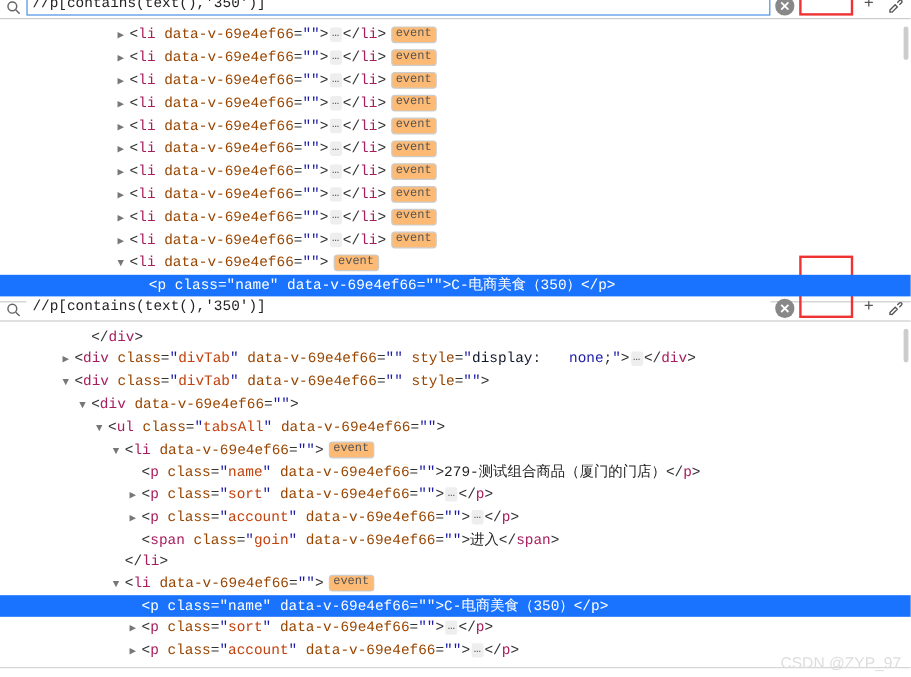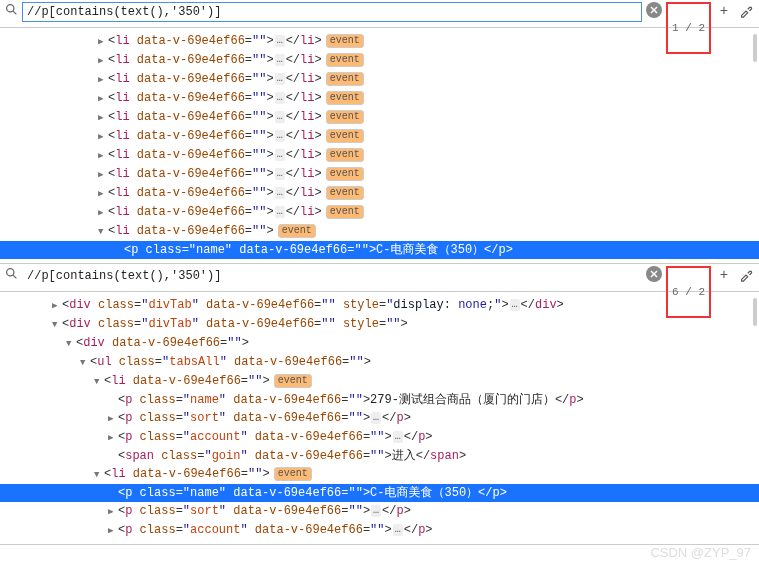--- a/index.html
+++ b/index.html
@@ -9,22 +9,22 @@
     font-size: 12px;
     background: #fff;
     color: #333;
     width: 759px;
   }
   .panel {
     border-bottom: 1px solid #ccc;
   }
   .search-bar {
     display: flex;
-    align-items: flex-start;
-    height: 28px;
+    align-items: flex-end;
+    height: 16px;
     border-bottom: 1px solid #ccc;
     padding: 2px 4px;
     gap: 4px;
   }
   .search-icon {
     width: 14px; height: 14px;
     display: flex; align-items: center; justify-content: center;
     color: #666;
   }
   .search-input {
@@ -123,21 +123,21 @@
   }
   .highlight {
     background: #1a73ff;
     color: #fff;
   }
   .highlight .tag, .highlight .attr-name, .highlight .attr-val,
   .highlight .attr-quote, .highlight .punct, .highlight .text-content {
     color: #fff;
   }
   .style-prop { color: #0f172a; }
-  .style-val { color: #1a1aa6; }
+  .style-val { color: #1a1aa6; margin-left: 16px; }
   .watermark {
     position: fixed;
     right: 8px;
     bottom: 4px;
     color: #ddd;
     font-family: sans-serif;
     font-size: 13px;
     pointer-events: none;
     margin-top: 44px;
   }
@@ -203,29 +203,31 @@
     <span class="count-box">6 / 2</span>
     <span class="toolbar-btn">+</span>
     <span class="toolbar-btn">
       <svg width="14" height="14" viewBox="0 0 16 16">
           <path d="M3 13l5-5 2 2-5 5H3v-2z M10 6l2-2a1.4 1.4 0 0 1 2 2l-2 2" fill="none" stroke="#555" stroke-width="1.3"></path>
         </svg>
     </span>
   </div>
   <div class="tree" id="tree2">
     <div class="scrollbar-track"></div>
+  <div class="row"><span class="indent" style="width:58px"></span><span class="arrow none"></span><span class="punct">&lt;/</span><span class="tag">div</span><span class="punct">&gt;</span></div>
       <div class="row"><span class="indent" style="width:44px"></span><span class="arrow collapsed"></span><span class="punct">&lt;</span><span class="tag">div</span> <span class="attr-name">class</span><span class="punct">=</span><span class="attr-quote">"</span><span class="attr-val">divTab</span><span class="attr-quote">"</span> <span class="attr-name">data-v-69e4ef66</span><span class="punct">=</span><span class="attr-quote">"</span><span class="attr-val"></span><span class="attr-quote">"</span> <span class="attr-name">style</span><span class="punct">=</span><span class="attr-quote">"</span><span class="style-prop">display</span>: <span class="style-val">none</span>;<span class="attr-quote">"</span><span class="punct">&gt;</span><span class="ellipsis-box">…</span><span class="punct">&lt;/</span><span class="tag">div</span><span class="punct">&gt;</span></div>
       <div class="row"><span class="indent" style="width:44px"></span><span class="arrow expanded"></span><span class="punct">&lt;</span><span class="tag">div</span> <span class="attr-name">class</span><span class="punct">=</span><span class="attr-quote">"</span><span class="attr-val">divTab</span><span class="attr-quote">"</span> <span class="attr-name">data-v-69e4ef66</span><span class="punct">=</span><span class="attr-quote">"</span><span class="attr-val"></span><span class="attr-quote">"</span> <span class="attr-name">style</span><span class="punct">=</span><span class="attr-quote">"</span><span class="attr-val"></span><span class="attr-quote">"</span><span class="punct">&gt;</span></div>
       <div class="row"><span class="indent" style="width:58px"></span><span class="arrow expanded"></span><span class="punct">&lt;</span><span class="tag">div</span> <span class="attr-name">data-v-69e4ef66</span><span class="punct">=</span><span class="attr-quote">"</span><span class="attr-val"></span><span class="attr-quote">"</span><span class="punct">&gt;</span></div>
       <div class="row"><span class="indent" style="width:72px"></span><span class="arrow expanded"></span><span class="punct">&lt;</span><span class="tag">ul</span> <span class="attr-name">class</span><span class="punct">=</span><span class="attr-quote">"</span><span class="attr-val">tabsAll</span><span class="attr-quote">"</span> <span class="attr-name">data-v-69e4ef66</span><span class="punct">=</span><span class="attr-quote">"</span><span class="attr-val"></span><span class="attr-quote">"</span><span class="punct">&gt;</span></div>
       <div class="row"><span class="indent" style="width:86px"></span><span class="arrow expanded"></span><span class="punct">&lt;</span><span class="tag">li</span> <span class="attr-name">data-v-69e4ef66</span><span class="punct">=</span><span class="attr-quote">"</span><span class="attr-val"></span><span class="attr-quote">"</span><span class="punct">&gt;</span><span class="event-badge">event</span></div>
       <div class="row"><span class="indent" style="width:100px"></span><span class="arrow none"></span><span class="punct">&lt;</span><span class="tag">p</span> <span class="attr-name">class</span><span class="punct">=</span><span class="attr-quote">"</span><span class="attr-val">name</span><span class="attr-quote">"</span> <span class="attr-name">data-v-69e4ef66</span><span class="punct">=</span><span class="attr-quote">"</span><span class="attr-val"></span><span class="attr-quote">"</span><span class="punct">&gt;</span><span class="text-content">279-测试组合商品（厦门的门店）</span><span class="punct">&lt;/</span><span class="tag">p</span><span class="punct">&gt;</span></div>
       <div class="row"><span class="indent" style="width:100px"></span><span class="arrow collapsed"></span><span class="punct">&lt;</span><span class="tag">p</span> <span class="attr-name">class</span><span class="punct">=</span><span class="attr-quote">"</span><span class="attr-val">sort</span><span class="attr-quote">"</span> <span class="attr-name">data-v-69e4ef66</span><span class="punct">=</span><span class="attr-quote">"</span><span class="attr-val"></span><span class="attr-quote">"</span><span class="punct">&gt;</span><span class="ellipsis-box">…</span><span class="punct">&lt;/</span><span class="tag">p</span><span class="punct">&gt;</span></div>
       <div class="row"><span class="indent" style="width:100px"></span><span class="arrow collapsed"></span><span class="punct">&lt;</span><span class="tag">p</span> <span class="attr-name">class</span><span class="punct">=</span><span class="attr-quote">"</span><span class="attr-val">account</span><span class="attr-quote">"</span> <span class="attr-name">data-v-69e4ef66</span><span class="punct">=</span><span class="attr-quote">"</span><span class="attr-val"></span><span class="attr-quote">"</span><span class="punct">&gt;</span><span class="ellipsis-box">…</span><span class="punct">&lt;/</span><span class="tag">p</span><span class="punct">&gt;</span></div>
       <div class="row"><span class="indent" style="width:100px"></span><span class="arrow none"></span><span class="punct">&lt;</span><span class="tag">span</span> <span class="attr-name">class</span><span class="punct">=</span><span class="attr-quote">"</span><span class="attr-val">goin</span><span class="attr-quote">"</span> <span class="attr-name">data-v-69e4ef66</span><span class="punct">=</span><span class="attr-quote">"</span><span class="attr-val"></span><span class="attr-quote">"</span><span class="punct">&gt;</span><span class="text-content">进入</span><span class="punct">&lt;/</span><span class="tag">span</span><span class="punct">&gt;</span></div>
+      <div class="row"><span class="indent" style="width:86px"></span><span class="arrow none"></span><span class="punct">&lt;/</span><span class="tag">li</span><span class="punct">&gt;</span></div>
       <div class="row"><span class="indent" style="width:86px"></span><span class="arrow expanded"></span><span class="punct">&lt;</span><span class="tag">li</span> <span class="attr-name">data-v-69e4ef66</span><span class="punct">=</span><span class="attr-quote">"</span><span class="attr-val"></span><span class="attr-quote">"</span><span class="punct">&gt;</span><span class="event-badge">event</span></div>
       <div class="row highlight"><span class="indent" style="width:100px"></span><span class="arrow none"></span><span class="punct">&lt;</span><span class="tag">p</span> <span class="attr-name">class</span><span class="punct">=</span><span class="attr-quote">"</span><span class="attr-val">name</span><span class="attr-quote">"</span> <span class="attr-name">data-v-69e4ef66</span><span class="punct">=</span><span class="attr-quote">"</span><span class="attr-val"></span><span class="attr-quote">"</span><span class="punct">&gt;</span><span class="text-content">C-电商美食（350）</span><span class="punct">&lt;/</span><span class="tag">p</span><span class="punct">&gt;</span></div>
       <div class="row"><span class="indent" style="width:100px"></span><span class="arrow collapsed"></span><span class="punct">&lt;</span><span class="tag">p</span> <span class="attr-name">class</span><span class="punct">=</span><span class="attr-quote">"</span><span class="attr-val">sort</span><span class="attr-quote">"</span> <span class="attr-name">data-v-69e4ef66</span><span class="punct">=</span><span class="attr-quote">"</span><span class="attr-val"></span><span class="attr-quote">"</span><span class="punct">&gt;</span><span class="ellipsis-box">…</span><span class="punct">&lt;/</span><span class="tag">p</span><span class="punct">&gt;</span></div>
       <div class="row"><span class="indent" style="width:100px"></span><span class="arrow collapsed"></span><span class="punct">&lt;</span><span class="tag">p</span> <span class="attr-name">class</span><span class="punct">=</span><span class="attr-quote">"</span><span class="attr-val">account</span><span class="attr-quote">"</span> <span class="attr-name">data-v-69e4ef66</span><span class="punct">=</span><span class="attr-quote">"</span><span class="attr-val"></span><span class="attr-quote">"</span><span class="punct">&gt;</span><span class="ellipsis-box">…</span><span class="punct">&lt;/</span><span class="tag">p</span><span class="punct">&gt;</span></div>
     </div>
 </div>
 
 <div class="watermark">CSDN @ZYP_97</div>
 
 </body></html>

